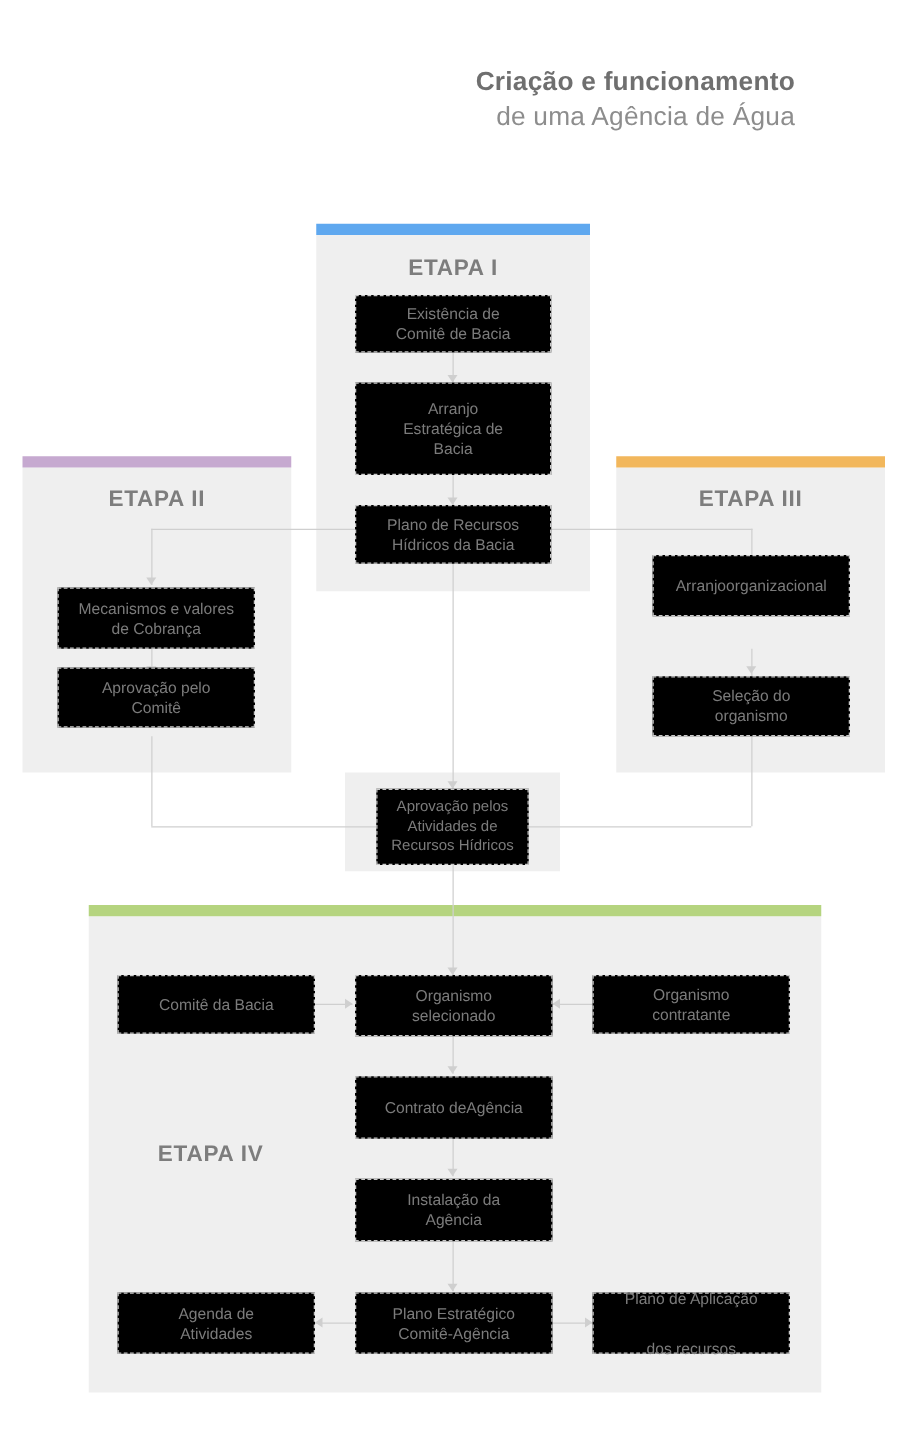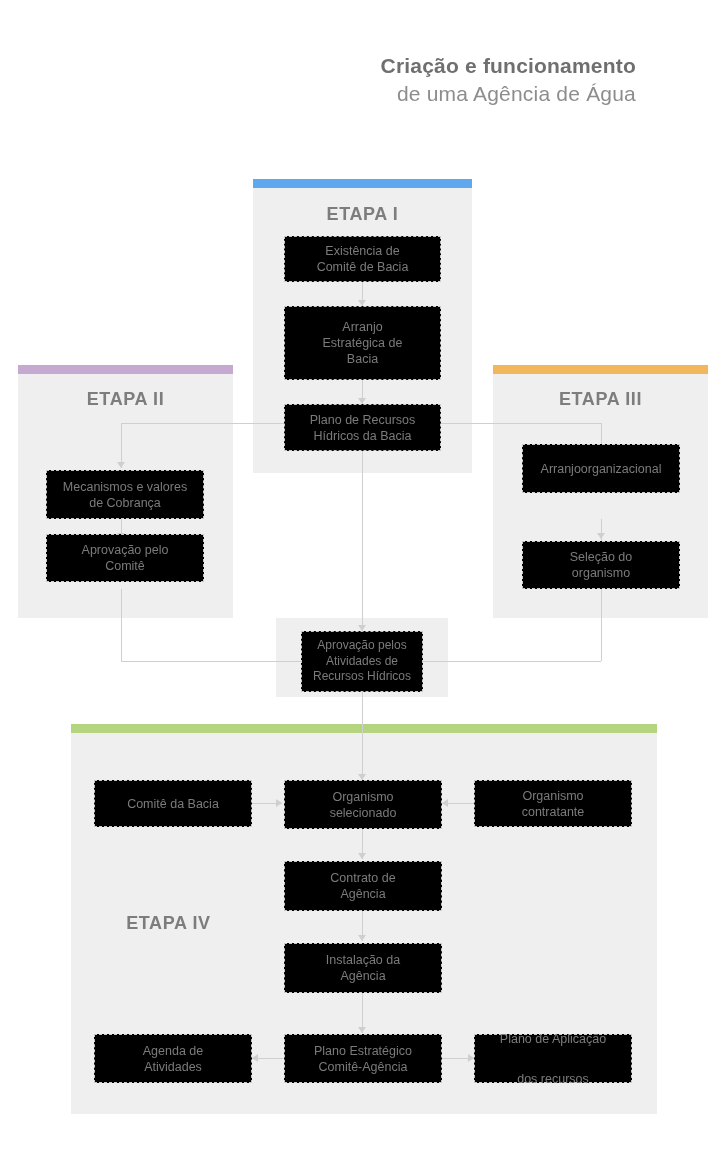--- a/index.html
+++ b/index.html
@@ -230,21 +230,21 @@
   <div class="box" style="left:284px; top:780px; width:158px; height:49px; flex-direction:column;">
     <span>Organismo</span>
     <span>selecionado</span>
   </div>
 
   <div class="box" style="left:474px; top:780px; width:158px; height:47px; flex-direction:column;">
     <span>Organismo</span>
     <span>contratante</span>
   </div>
 
-  <div class="box" style="left:284px; top:861px; width:158px; height:50px; flex-direction:column;">
+  <div class="box" style="left:284px; top:861px; width:158px; height:50px; ">
     <span>Contrato de</span>
     <span>Agência</span>
   </div>
 
   <div class="box" style="left:284px; top:943px; width:158px; height:50px; flex-direction:column;">
     <span>Instalação da</span>
     <span>Agência</span>
   </div>
 
   <div class="box" style="left:94px; top:1034px; width:158px; height:49px; flex-direction:column;">

